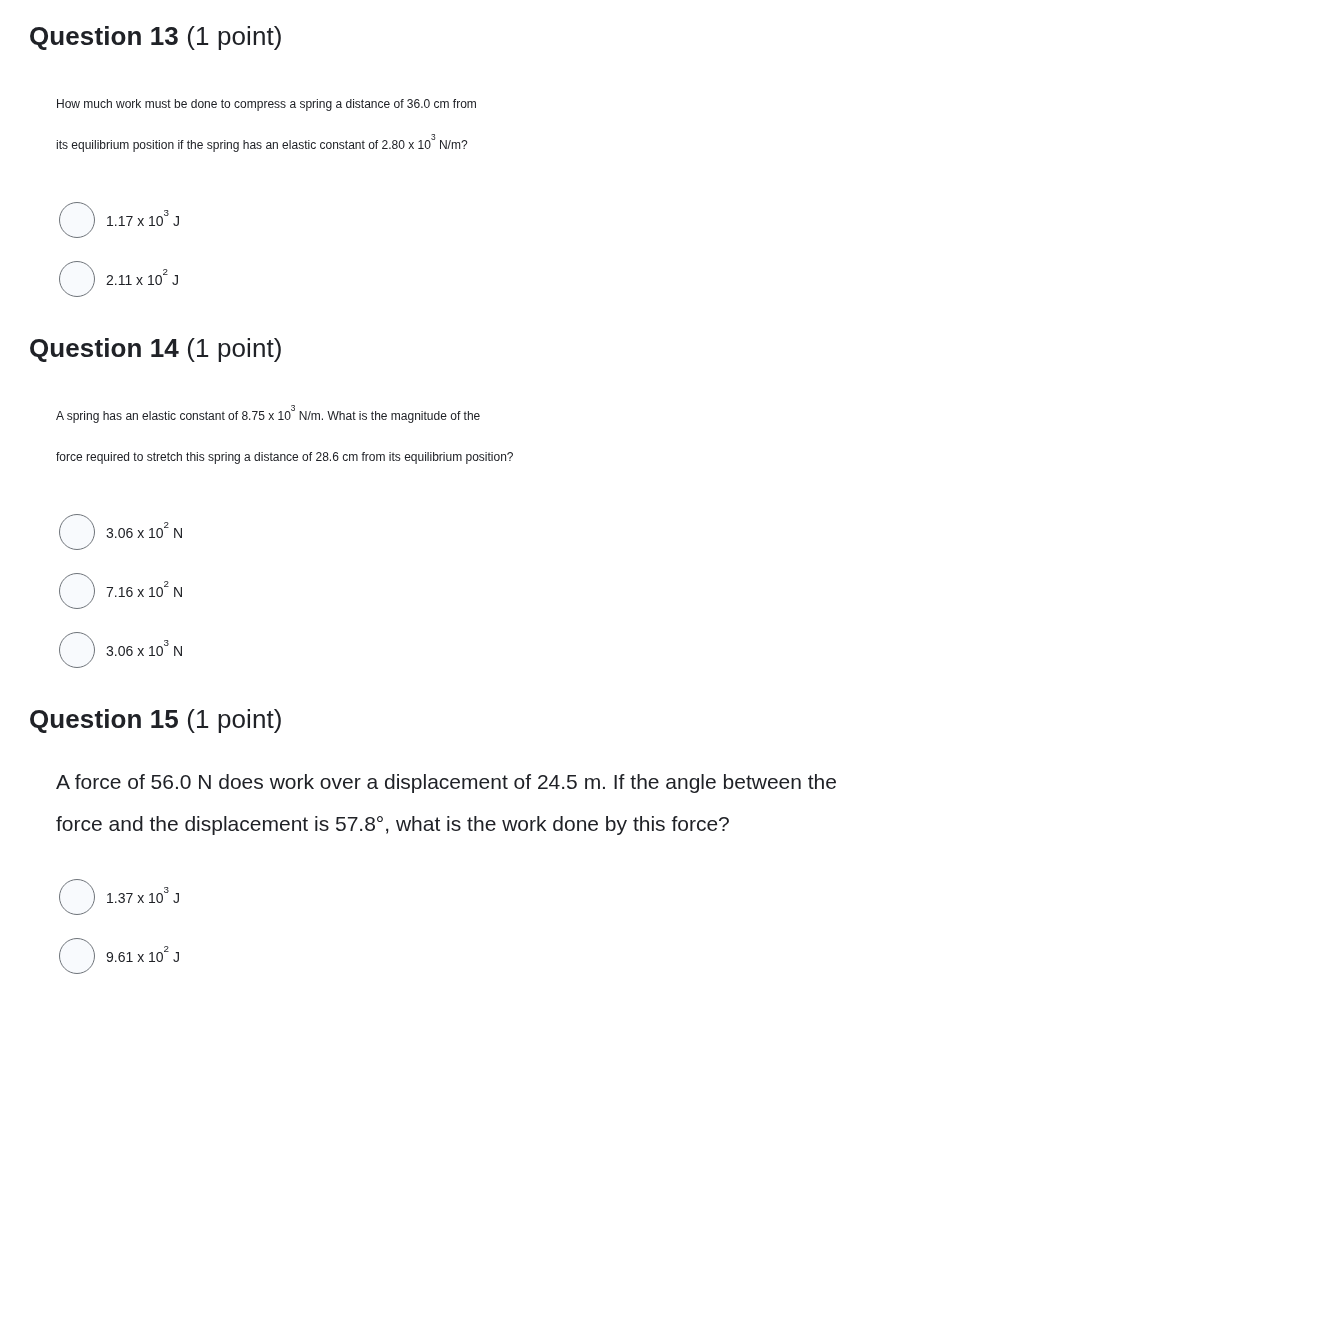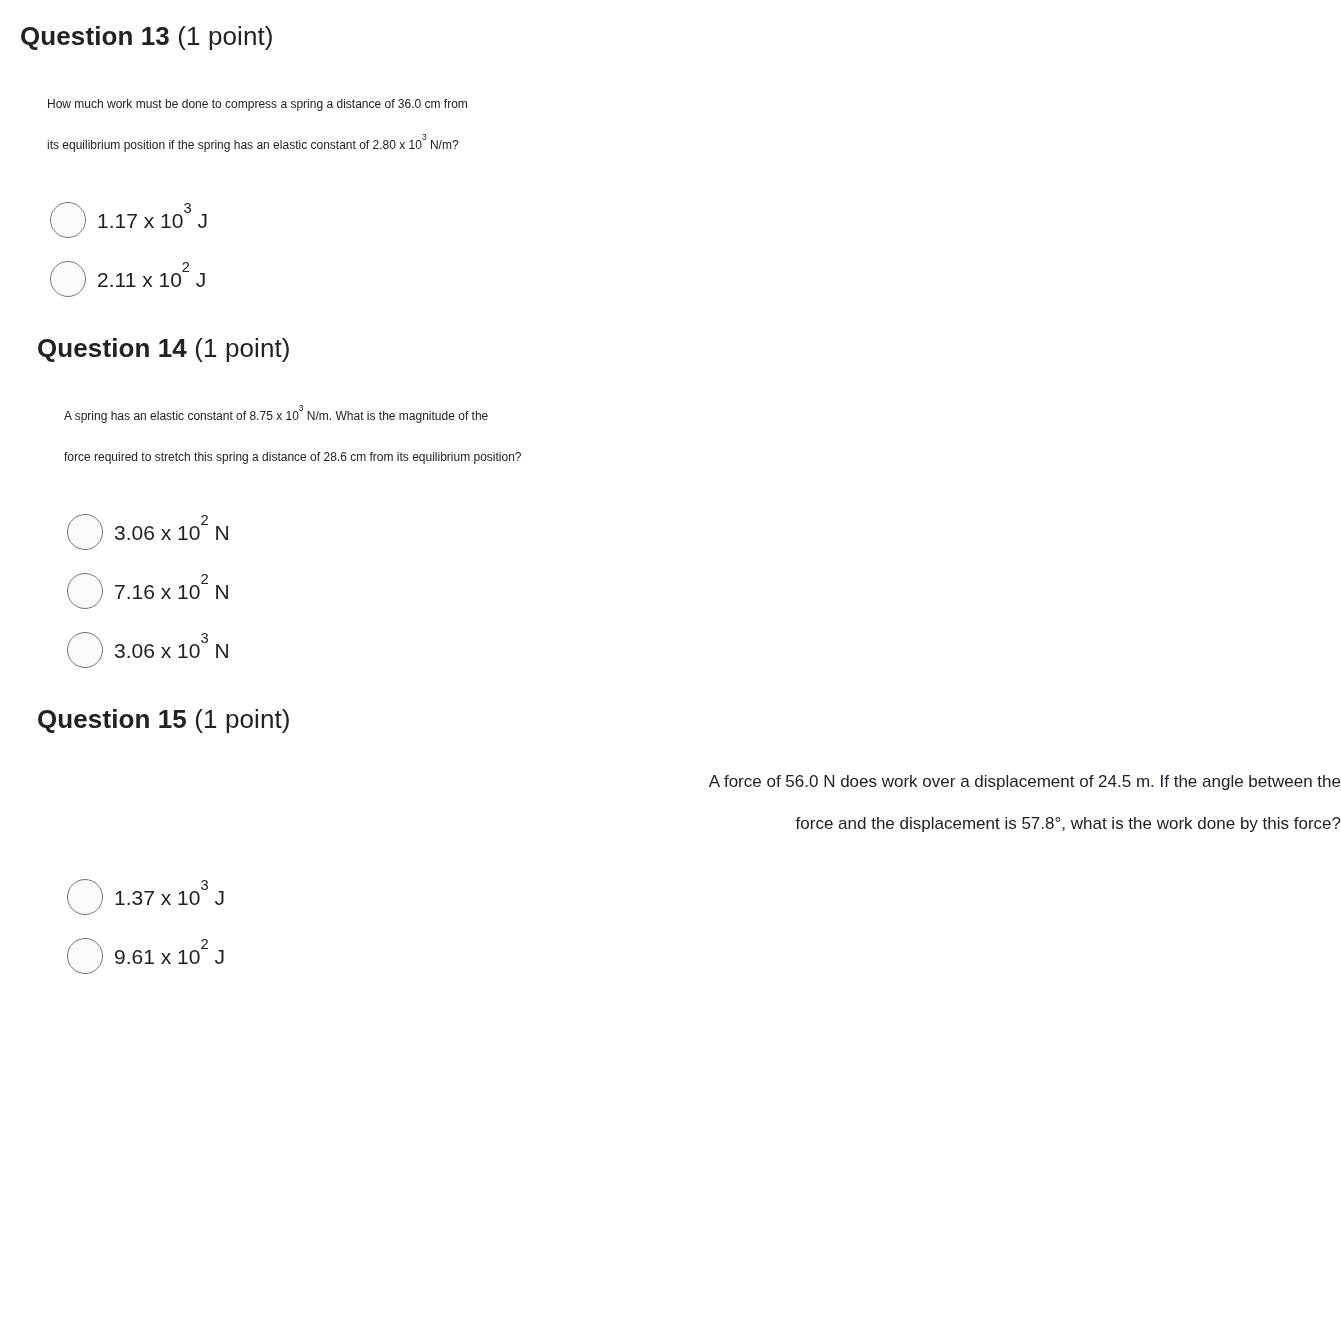--- a/index.html
+++ b/index.html
@@ -11,69 +11,68 @@
   * { margin: 0; padding: 0; box-sizing: border-box; }
   html, body {
     width: 1341px;
     height: 1342px;
     background: var(--page-bg);
     font-family: "Liberation Sans", sans-serif;
     color: var(--text-color);
     overflow: hidden;
   }
   .quiz-page {
-    padding: 20px 0 0 20px;
+    padding: 20px 0 0 29px;
     width: 1341px;
   }
   .question { margin-top: 0; }
-  .question + .question { margin-top: 35px; margin-left: 17px; }
+  .question + .question { margin-top: 35px; }
   .qheading {
     font-size: 26px;
     line-height: 32px;
     font-weight: 400;
     margin-bottom: 28px;
     letter-spacing: 0.1px;
   }
   .qheading .qnum { font-weight: 700; }
   .qtext {
     margin-left: 27px;
     margin-bottom: 40px;
   }
   .qline {
     font-size: 12px;
     line-height: 41px;
     height: 41px;
     white-space: nowrap;
   }
   .question.large .qheading { margin-bottom: 20px; }
   .question.large .qline {
-    font-size: 17px;
+    font-size: 21px;
     line-height: 42px;
     height: 42px;
-    text-align: right;
   }
   .options { margin-left: 30px; }
   .option {
     display: flex;
     align-items: center;
     height: 36px;
     margin-bottom: 23px;
     cursor: pointer;
   }
   .radio {
     width: 36px;
     height: 36px;
     border-radius: 50%;
     background: var(--radio-fill);
     border: 1px solid var(--radio-border);
     flex: 0 0 auto;
   }
   .opt-label {
     margin-left: 11px;
-    font-size: 21px;
+    font-size: 14px;
     white-space: nowrap;
   }
   .sup {
     font-size: 70%;
     position: relative;
     top: -0.45em;
   }
 </style>
 </head>
 <body>

